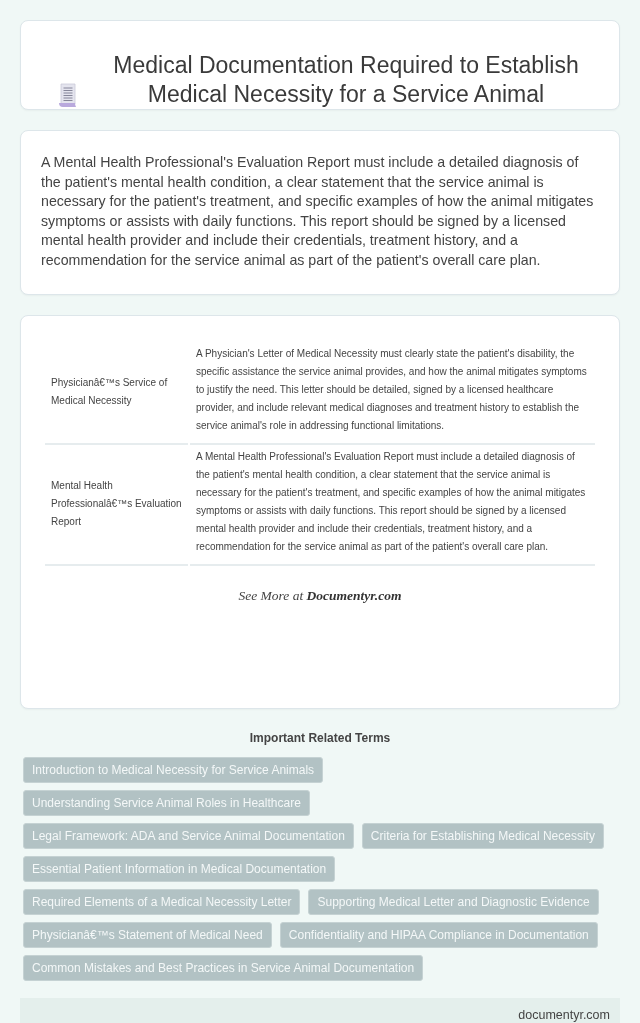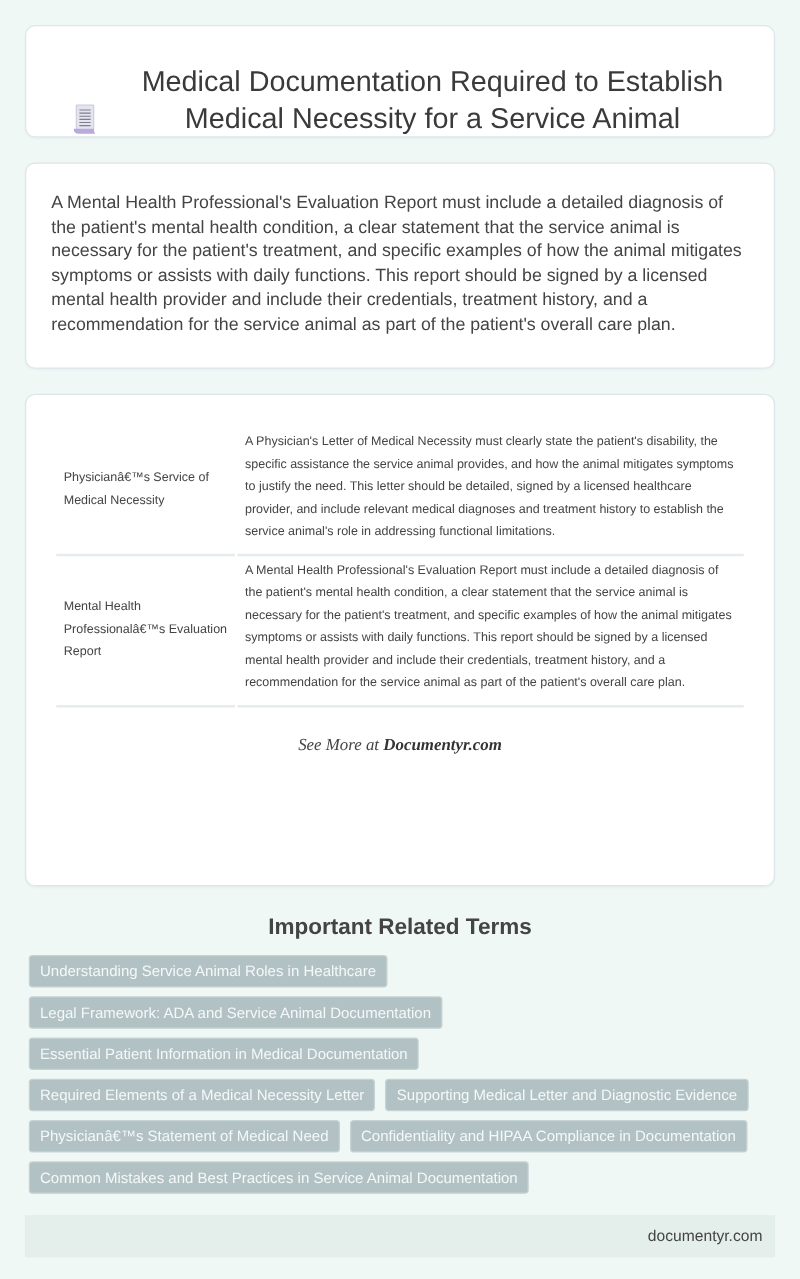--- a/index.html
+++ b/index.html
@@ -82,21 +82,21 @@
       text-align: center;
       font-size: 13.5px;
       font-style: italic;
       color: #444;
       margin-top: 22px;
       font-family: Liberation Serif, serif;
     }
     .see-more b { font-weight: bold; color: #333; }
     .related-title {
       text-align: center;
-      font-size: 18px;
+      font-size: 12px;
       color: #444;
       margin-top: 22px;
       margin-bottom: 12px;
     }
     .tags {
       display: flex;
       flex-wrap: wrap;
       gap: 7px 8px;
       padding: 0 3px;
     }
@@ -163,22 +163,24 @@
       </tbody>
     </table>
     <div class="see-more">
       <span>See More at </span><b>Documentyr.com</b>
     </div>
   </div>
 
   <h2 class="related-title">Important Related Terms</h2>
 
   <div class="tags">
+    <span class="tag">Introduction to Medical Necessity for Service Animals</span>
     <span class="tag">Understanding Service Animal Roles in Healthcare</span>
     <span class="tag">Legal Framework: ADA and Service Animal Documentation</span>
+    <span class="tag">Criteria for Establishing Medical Necessity</span>
     <span class="tag">Essential Patient Information in Medical Documentation</span>
     <span class="tag">Required Elements of a Medical Necessity Letter</span>
     <span class="tag">Supporting Medical Letter and Diagnostic Evidence</span>
     <span class="tag">Physicianâ€™s Statement of Medical Need</span>
     <span class="tag">Confidentiality and HIPAA Compliance in Documentation</span>
     <span class="tag">Common Mistakes and Best Practices in Service Animal Documentation</span>
   </div>
 
   <div class="footer">
     <span>documentyr.com</span>

